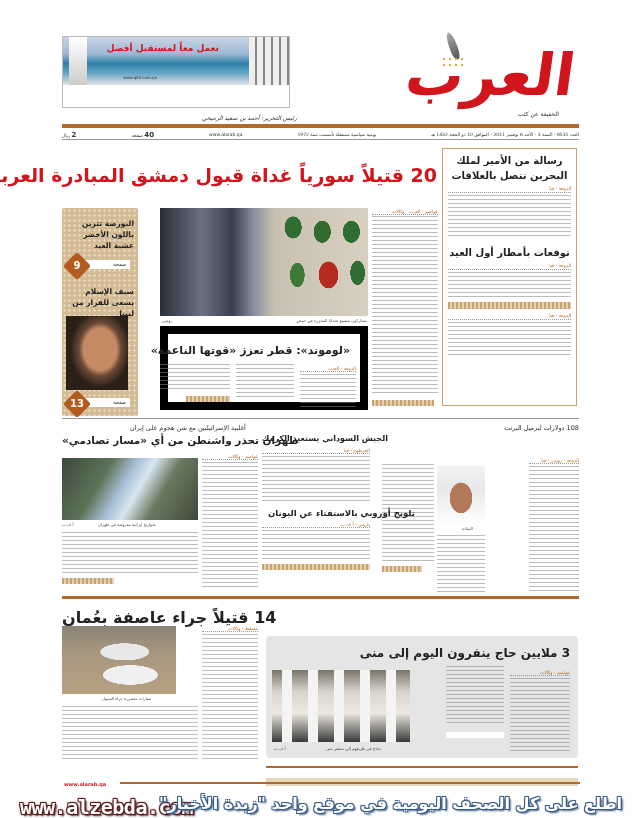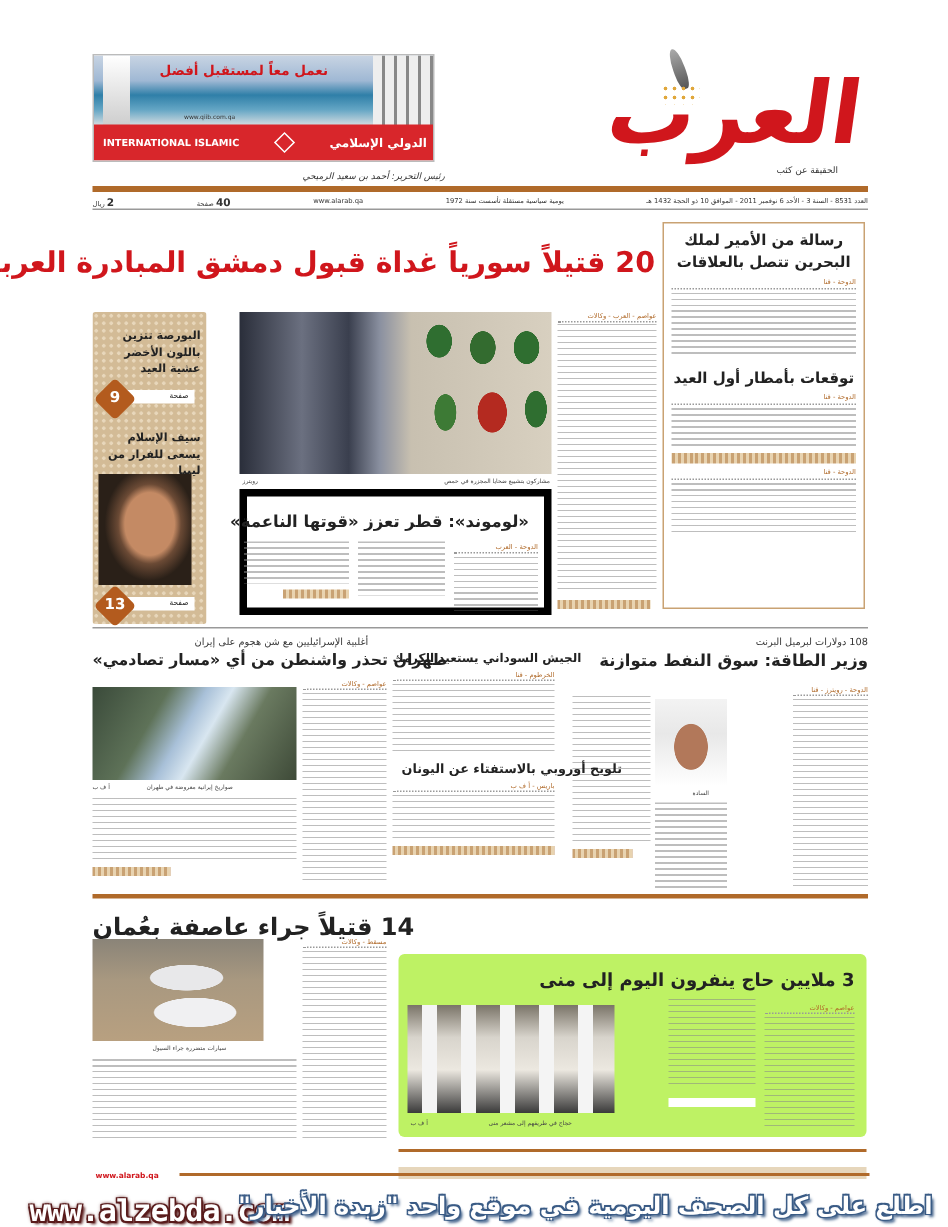--- a/index.html
+++ b/index.html
@@ -57,21 +57,21 @@
 .boxtitle{position:absolute;font-size:11px;font-weight:bold;color:#222;white-space:nowrap}
 .pagebadge{position:absolute;width:20px;height:20px;background:#b35b1e;transform:rotate(45deg);border-radius:3px}
 .pagebadge span{display:block;transform:rotate(-45deg);color:#fff;font-weight:bold;font-size:10px;text-align:center;line-height:20px}
 .promo{position:absolute;left:0;top:178px;width:76px;height:208px;background:#d3bb96;border-radius:2px;background-image:radial-gradient(circle,#e8d7bb 1px,transparent 1.3px);background-size:5px 5px}
 .promo-t{position:absolute;right:4px;font-size:7.5px;font-weight:bold;color:#222;text-align:right;line-height:11px;width:62px}
 .promo-bar{position:absolute;left:18px;width:50px;height:9px;background:#fff;font-size:5px;padding-right:4px;line-height:9px}
 .hl-sm{position:absolute;font-size:10px;font-weight:bold;color:#222;white-space:nowrap}
 .hl-kick{position:absolute;font-size:6.5px;color:#333;white-space:nowrap}
 .dl{position:absolute;font-size:4.5px;color:#b06a2a;border-bottom:1px dotted #999}
 .contbar{position:absolute;height:6px;background:repeating-linear-gradient(90deg,#c9a273 0 2px,#e8d3b0 2px 4px)}
-.hajjbox{position:absolute;left:204px;top:606px;width:312px;height:122px;background:#bef264;border-radius:4px}
+.hajjbox{position:absolute;left:204px;top:606px;width:312px;height:122px;background:#e5e5e5;border-radius:4px}
 .footer-url{position:absolute;left:20px;top:795px;font-family:"DejaVu Sans Mono",monospace;font-weight:bold;font-size:20px;color:#fff;letter-spacing:-0.5px;-webkit-text-stroke:0;text-shadow:0 0 2px #5a1d1d,0 0 3px #5a1d1d,1px 1px 0 #5a1d1d,-1px -1px 0 #5a1d1d,1px -1px 0 #5a1d1d,-1px 1px 0 #5a1d1d,2px 2px 2px #5a1d1d}
 .footer-ar{position:absolute;right:10px;top:794px;font-weight:bold;font-size:16px;color:#fff;text-shadow:0 0 2px #3b5c86,1px 1px 0 #3b5c86,-1px -1px 0 #3b5c86,1px -1px 0 #3b5c86,-1px 1px 0 #3b5c86,2px 2px 2px #3b5c86;white-space:nowrap}
 .site-sm{position:absolute;left:64px;top:781px;font-size:5px;color:#d0161c;font-weight:bold}
 </style>
 </head>
 <body>
 
 <div class="page">
 
   <div class="logo">
@@ -80,25 +80,20 @@
     <div class="logo-text">العرب</div>
   </div>
   <div class="tagline">الحقيقة عن كثب</div>
 
   <div class="ad">
     <div class="ad-photo"></div>
     <div class="ad-statue"></div>
     <div class="ad-building"></div>
     <div class="ad-slogan">نعمل معاً لمستقبل أفضل</div>
     <div class="ad-url">www.qiib.com.qa</div>
-    <div class="ad-bar">
-      <span class="en">INTERNATIONAL ISLAMIC</span>
-      <span class="ad-diamond"></span>
-      <span class="ar">الدولي الإسلامي</span>
-    </div>
   </div>
   <div class="chief">رئيس التحرير: أحمد بن سعيد الرميحي</div>
 
   <div class="rule-thick" style="top:94px"></div>
   <div class="infobar">
     <span>العدد 8531 - السنة 3 - الأحد 6 نوفمبر 2011 - الموافق 10 ذو الحجة 1432 هـ</span>
     <span>يومية سياسية مستقلة تأسست سنة 1972</span>
     <span>www.alarab.qa</span>
     <span><b>40</b> <span>صفحة</span></span>
     <span><b>2</b> <span>ريال</span></span>
@@ -119,21 +114,21 @@
   </div>
 
   <div class="dl" style="left:310px;top:179px;width:66px">عواصم - العرب - وكالات</div>
   <div class="textlines abs" style="left:310px;top:186px;width:66px;height:180px"></div>
   <div class="contbar" style="left:310px;top:370px;width:62px"></div>
 
   <div class="photo ph-funeral" style="left:98px;top:178px;width:208px;height:108px"></div>
   <div class="caption" style="right:212px;top:288px">مشاركون بتشييع ضحايا المجزرة في حمص</div>
   <div class="caption" style="left:100px;top:288px">رويترز</div>
 
-  <div class="abs" style="left:98px;top:296px;width:208px;height:84px;border:5px solid #000000">
+  <div class="abs" style="left:98px;top:296px;width:208px;height:84px;border:8px solid #000000">
     <div class="boxtitle" style="right:10px;top:10px">«لوموند»: قطر تعزز «قوتها الناعمة»</div>
     <div class="dl" style="right:4px;top:32px;width:56px">الدوحة - العرب</div>
     <div class="textlines abs" style="right:4px;top:40px;width:56px;height:36px"></div>
     <div class="textlines abs" style="right:66px;top:30px;width:58px;height:36px"></div>
     <div class="textlines abs" style="right:130px;top:30px;width:70px;height:28px"></div>
     <div class="contbar" style="right:130px;top:62px;width:44px"></div>
   </div>
 
   <div class="promo">
     <div class="promo-t" style="top:10px">البورصة تتزين باللون الأخضر عشية العيد</div>
@@ -145,21 +140,20 @@
     <div class="photo ph-face" style="left:4px;top:108px;width:62px;height:74px"></div>
     <div class="promo-bar" style="top:190px">صفحة</div>
     <div class="pagebadge" style="left:5px;top:186px">
         <span>13</span>
       </div>
   </div>
 
   <div class="abs" style="left:0;top:388px;width:517px;height:1px;background:#999"></div>
 
   <div class="hl-kick" style="right:0;top:394px">108 دولارات لبرميل البرنت</div>
-  <div class="hl-sm" style="right:0;top:404px;font-size:11px">وزير الطاقة: سوق النفط متوازنة</div>
   <div class="dl" style="right:0;top:428px;width:50px">الدوحة - رويترز - قنا</div>
   <div class="textlines abs" style="right:0;top:436px;width:50px;height:128px"></div>
   <div class="photo ph-sheikh" style="left:375px;top:436px;width:48px;height:58px"></div>
   <div class="caption" style="left:400px;top:496px">السادة</div>
   <div class="textlines abs" style="left:375px;top:505px;width:48px;height:58px"></div>
   <div class="textlines abs" style="left:320px;top:434px;width:52px;height:98px"></div>
   <div class="contbar" style="left:320px;top:536px;width:40px"></div>
 
   <div class="hl-sm" style="left:200px;top:404px;font-size:8px">الجيش السوداني يستعيد الكرمك</div>
   <div class="dl" style="left:200px;top:418px;width:108px">الخرطوم - قنا</div>

